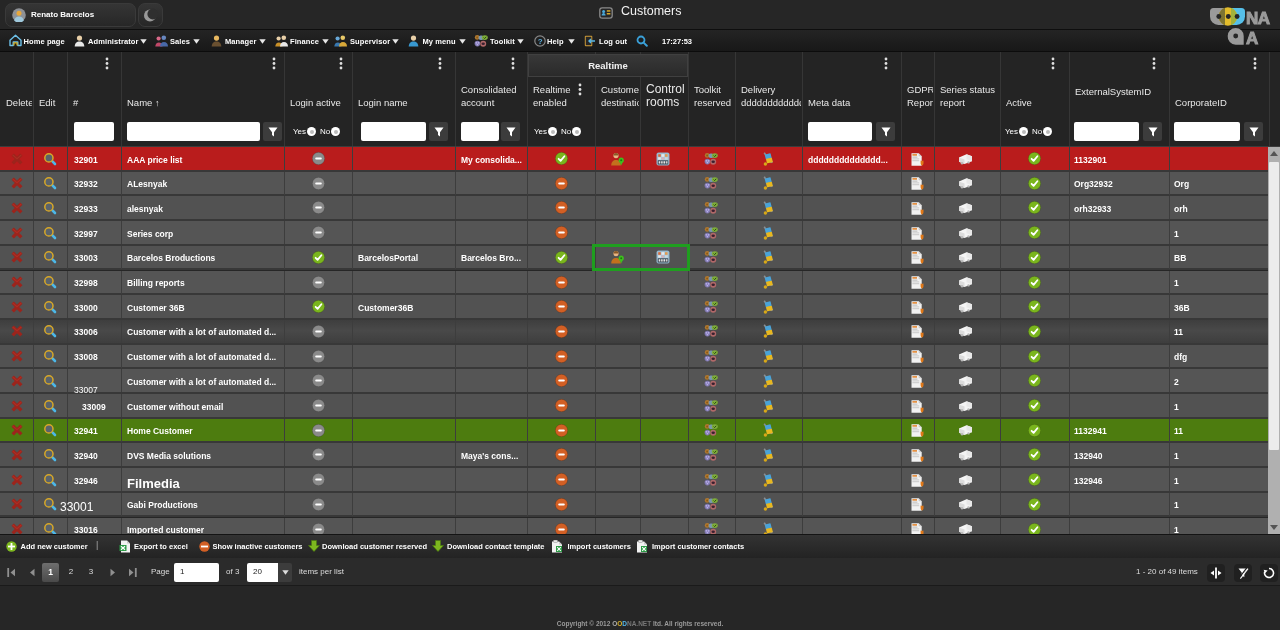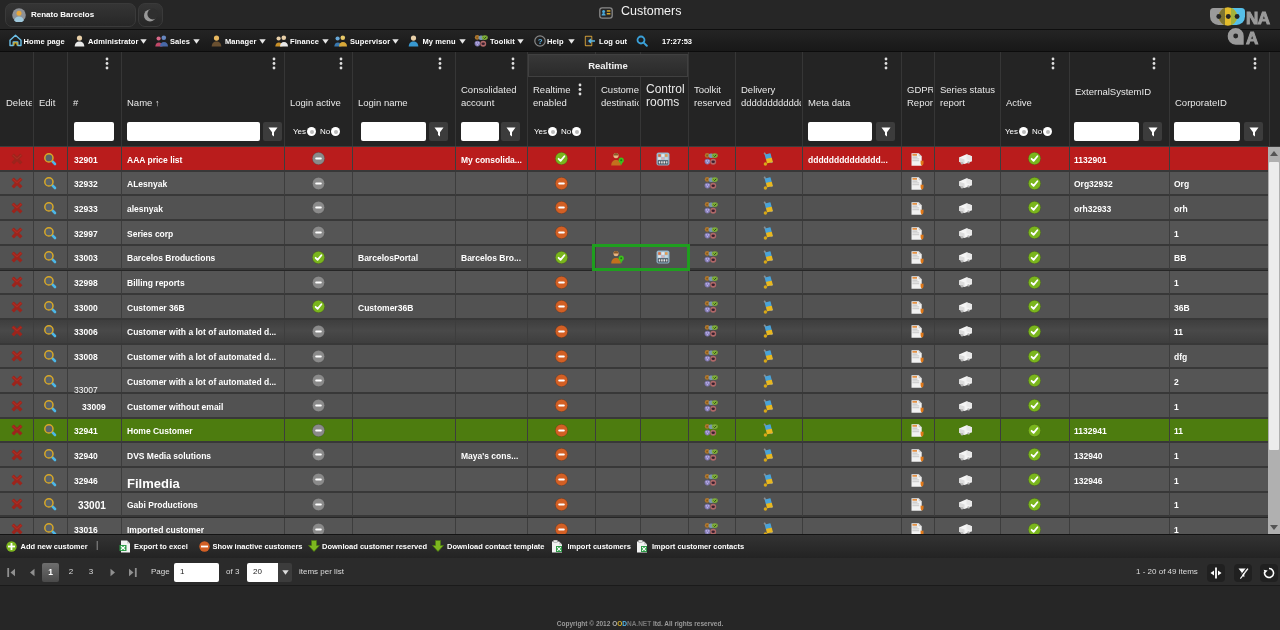--- a/index.html
+++ b/index.html
@@ -1531,21 +1531,21 @@
 <div class="abs" style="left:1169px;top:0;width:1px;height:23px;background:#3d3d3d"></div>
 <div class="abs" style="left:1269px;top:0;width:1px;height:23px;background:#3d3d3d"></div>
 <svg style="position:absolute;left:10.5px;top:5.5px;" width="12" height="12" viewBox="0 0 12 12">
         <path d="M1.7 1.7 10.3 10.3 M10.3 1.7 1.7 10.3" stroke="#9c241c" stroke-width="3.3"></path>
         <path d="M2 1.4 6 5.1 10 1.4 10.8 2.2 6 6.6 1.2 2.2Z" fill="#ad2f24"></path>
       </svg>
 <svg style="position:absolute;left:43px;top:4.5px;" width="14" height="14" viewBox="0 0 14 14">
         <line x1="9.2" y1="9.2" x2="12" y2="12" stroke="#4db8e8" stroke-width="2.6" stroke-linecap="round"></line>
         <circle cx="5.9" cy="5.9" r="4.1" fill="#5a636c" stroke="#d8a828" stroke-width="1.5"></circle>
       </svg>
-<div class="t" style="left:78px;font-size:10px;font-weight:bold;top:7.5px">33001</div>
+<div class="t" style="left:60px;font-size:12px;font-weight:normal;top:7.5px">33001</div>
 <div class="t" style="left:127px;width:155px;overflow:hidden;font-size:8.5px;font-weight:bold;top:7.5px">Gabi Productions</div>
 <svg style="position:absolute;left:311.5px;top:5.0px;" width="13" height="13" viewBox="0 0 13 13">
         <circle cx="6.5" cy="6.5" r="6.2" fill="#8a8a8a"></circle>
         <circle cx="6.5" cy="6.5" r="6.2" fill="none" stroke="rgba(0,0,0,.22)" stroke-width="0.8"></circle>
         <rect x="3.2" y="5.4" width="6.6" height="2.2" rx="1" fill="#fff"></rect>
       </svg>
 <svg style="position:absolute;left:554.5px;top:5.0px;" width="13" height="13" viewBox="0 0 13 13">
         <circle cx="6.5" cy="6.5" r="6.2" fill="#d25f24"></circle>
         <circle cx="6.5" cy="6.5" r="6.2" fill="none" stroke="rgba(0,0,0,.22)" stroke-width="0.8"></circle>
         <rect x="3.2" y="5.4" width="6.6" height="2.2" rx="1" fill="#fff"></rect>

